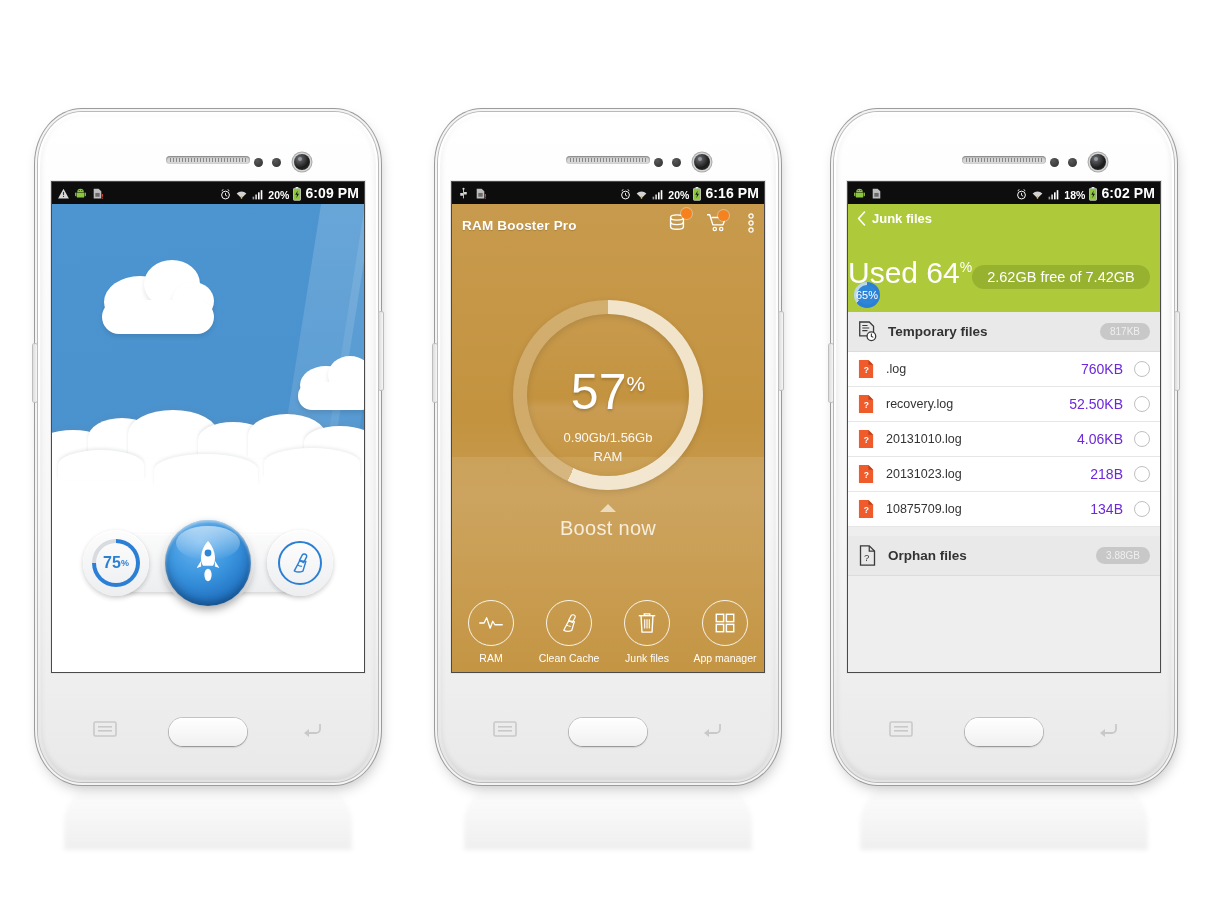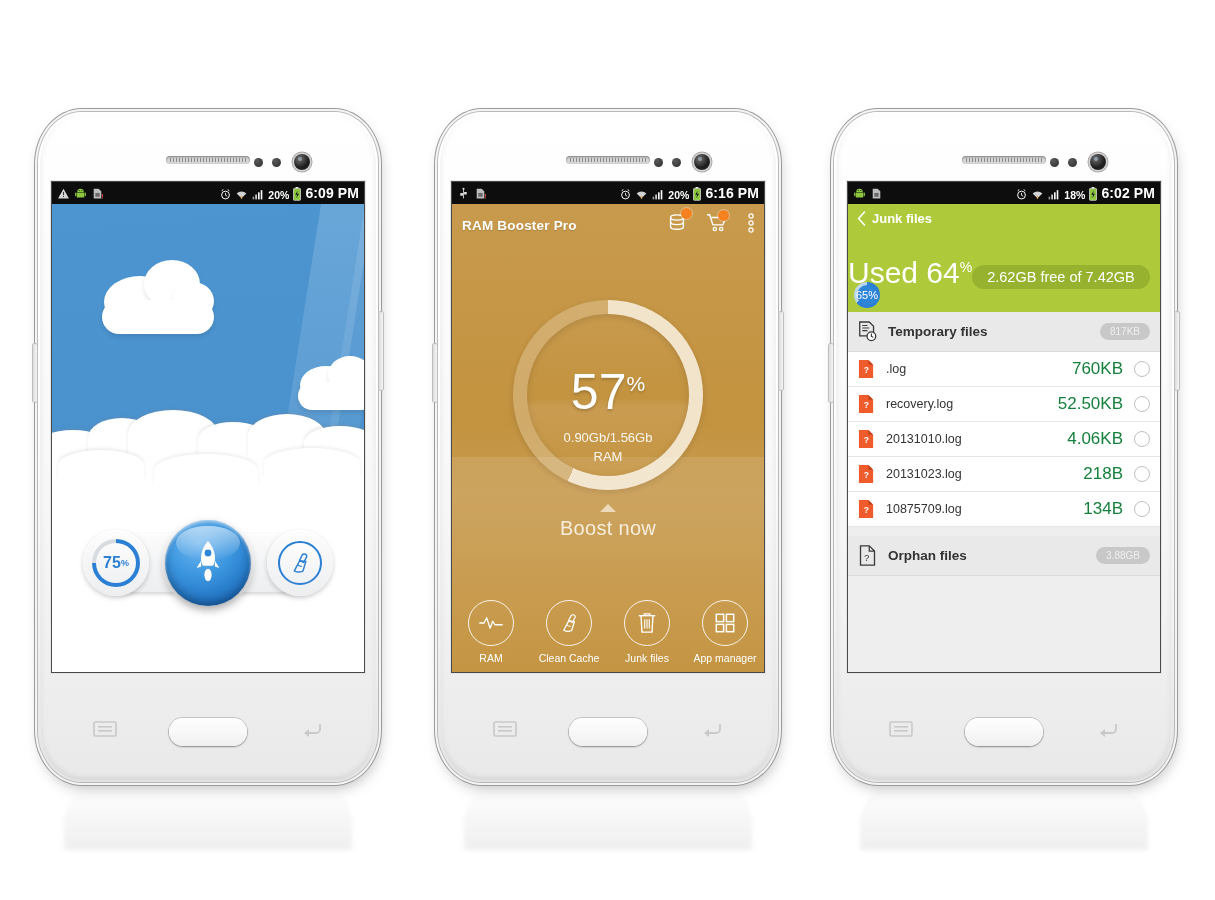--- a/index.html
+++ b/index.html
@@ -167,21 +167,21 @@
     font-size:11px; display:flex; align-items:center; justify-content:center; font-weight:normal; }
 
   .grp{ height:40px; background:#e9e9e9; display:flex; align-items:center; padding:0 10px;
     border-bottom:1px solid #dcdcdc; }
   .grp-label{ font-size:13.5px; font-weight:bold; color:#333; margin-left:11px; }
   .grp-size{ margin-left:auto; background:#c8c8c8; color:#efefef; font-size:10px;
     padding:3px 10px; border-radius:11px; }
   .frow{ height:35px; background:#fff; display:flex; align-items:center; padding:0 10px;
     border-bottom:1px solid #e6e6e6; }
   .fname{ font-size:12.5px; color:#333; margin-left:11px; }
-  .fsize{ margin-left:auto; font-size:17px; color:#15803d; }
+  .fsize{ margin-left:auto; font-size:14px; color:#6d28d9; }
   .fcheck{ width:16px; height:16px; border-radius:50%; border:1.4px solid #c0c0c0;
     margin-left:11px; background:#fff; }
   .gap{ height:9px; background:#eeeeee; }
   .clean-btn{ position:absolute; left:8px; right:8px; bottom:8px; height:30px; background:#fff;
     border:1px solid #d5d5d5; border-radius:3px; display:flex; align-items:center; justify-content:center;
     font-size:13px; font-weight:bold; letter-spacing:.6px; color:#222; }
   .doc-ico{ width:19px; height:21px; position:relative; }
   .fileglyph{ width:17px; height:20px; }
 </style>
 </head>

